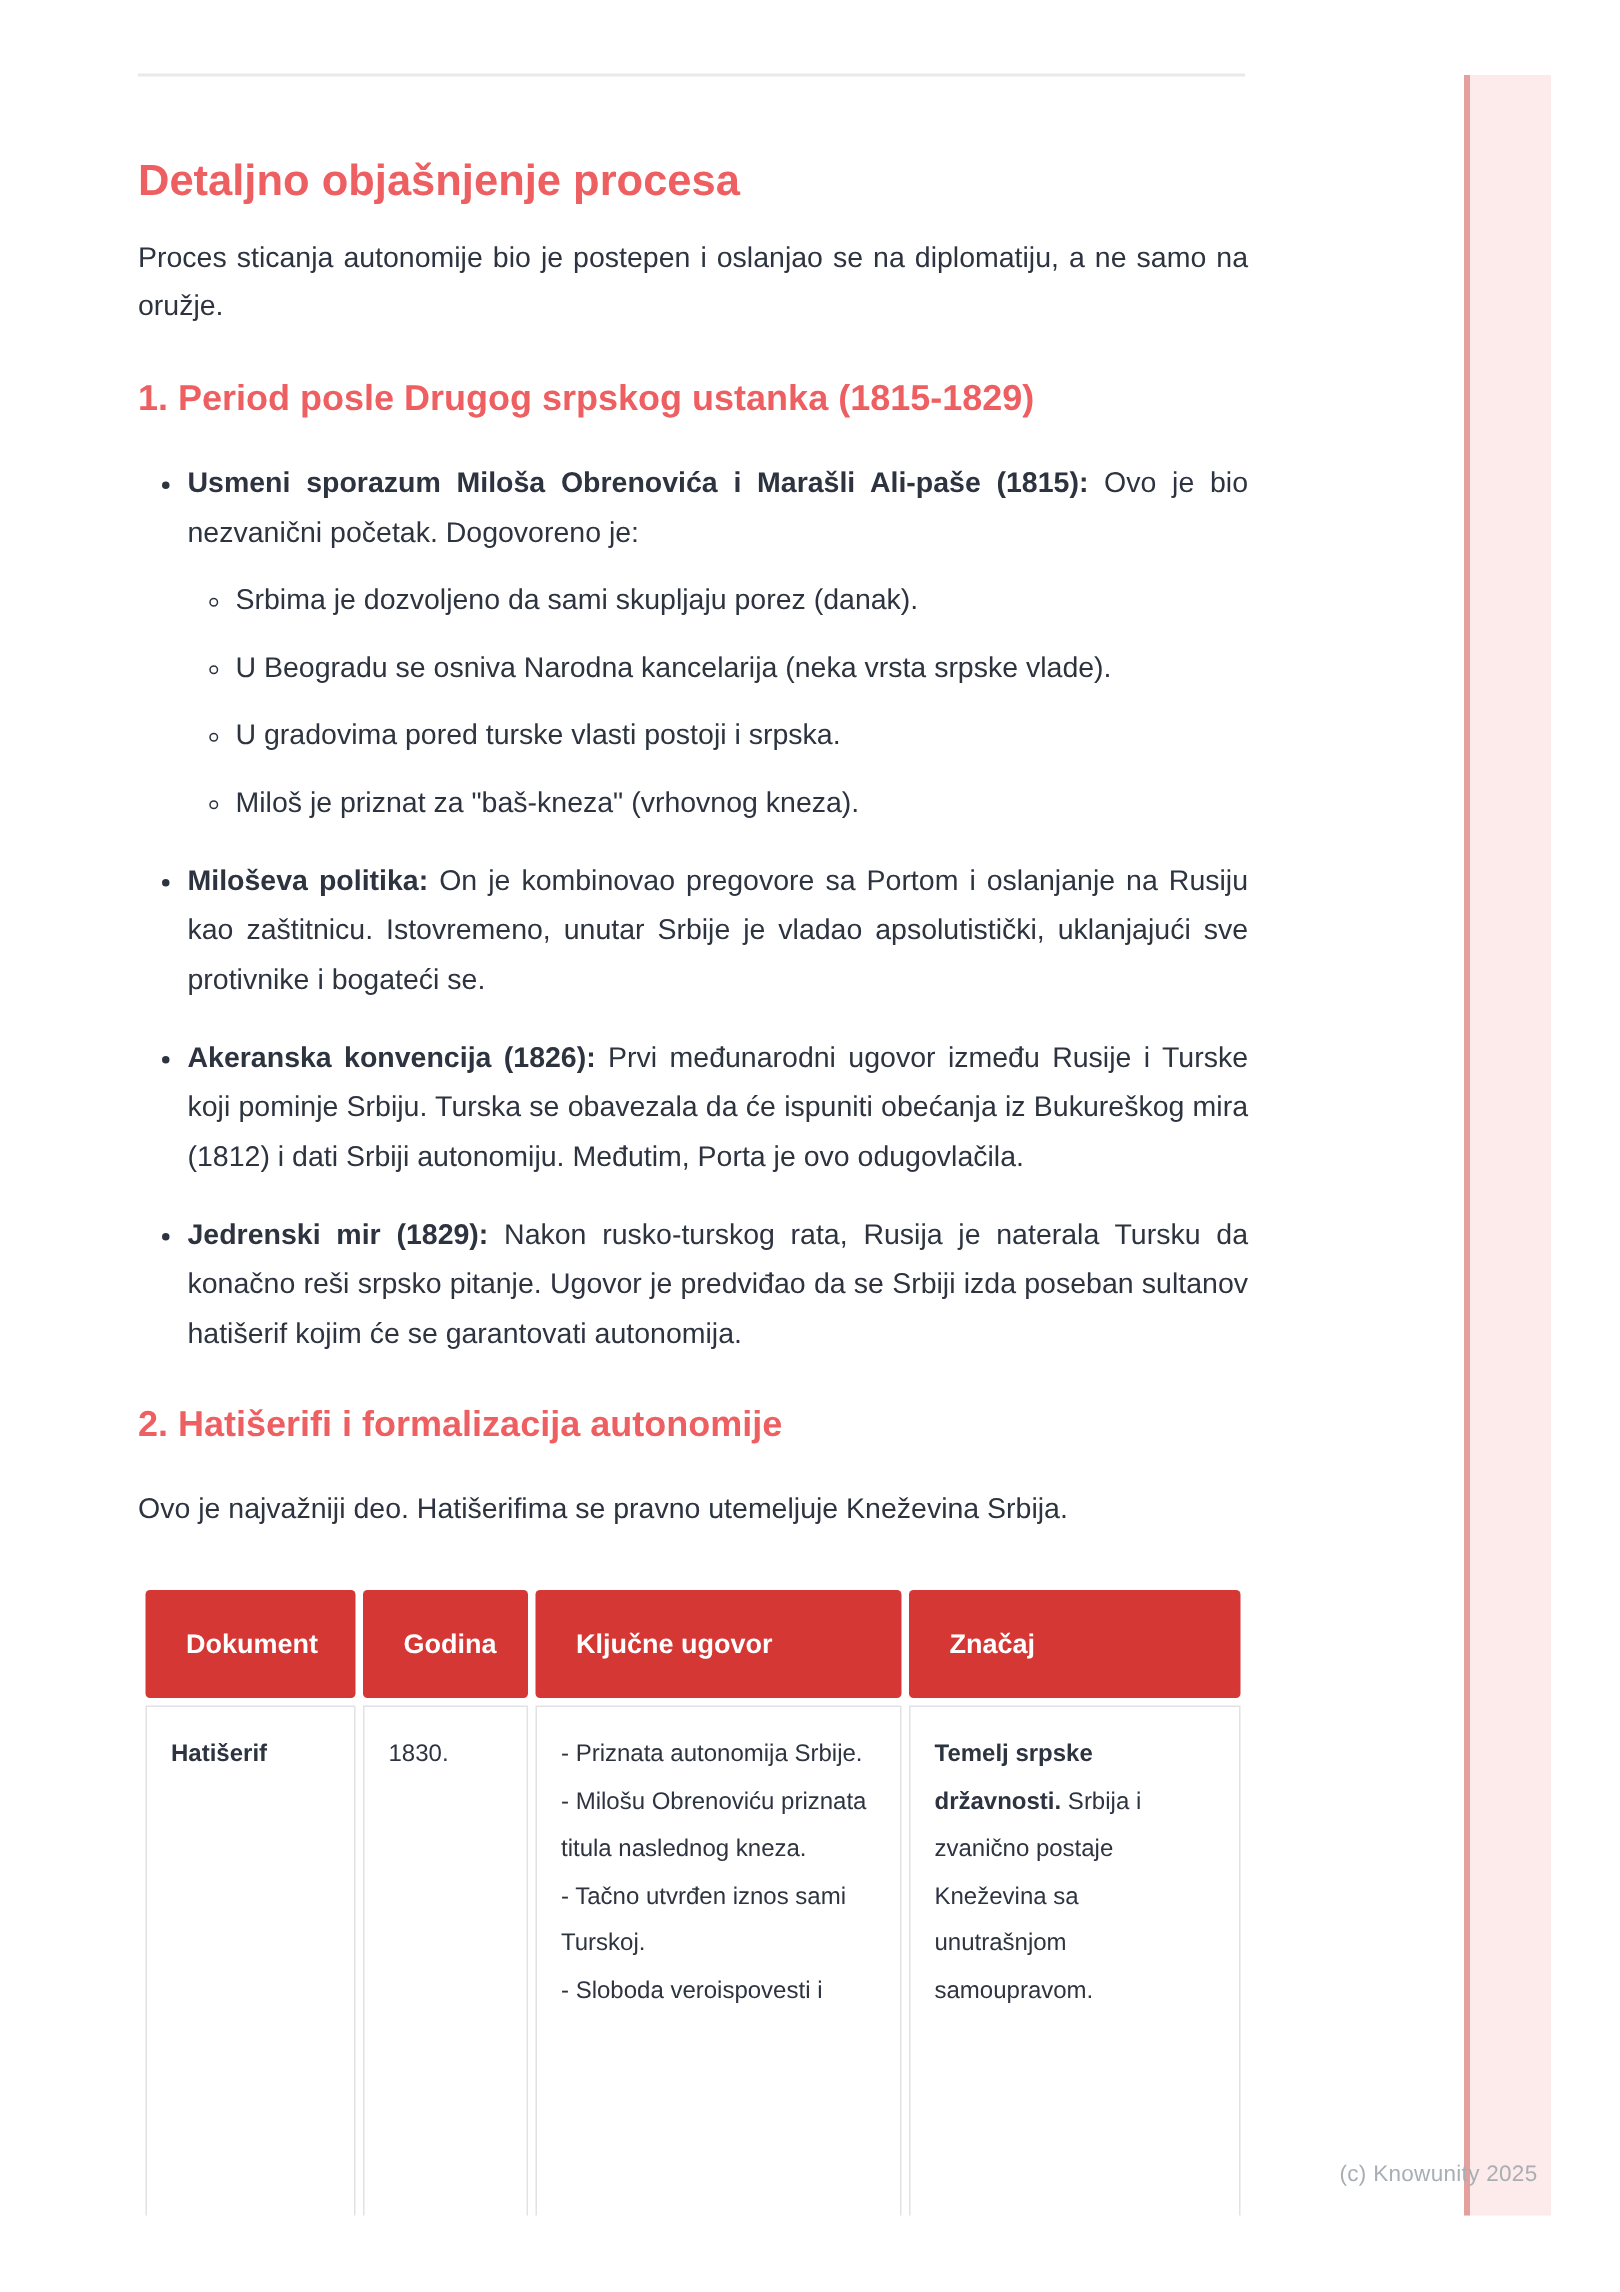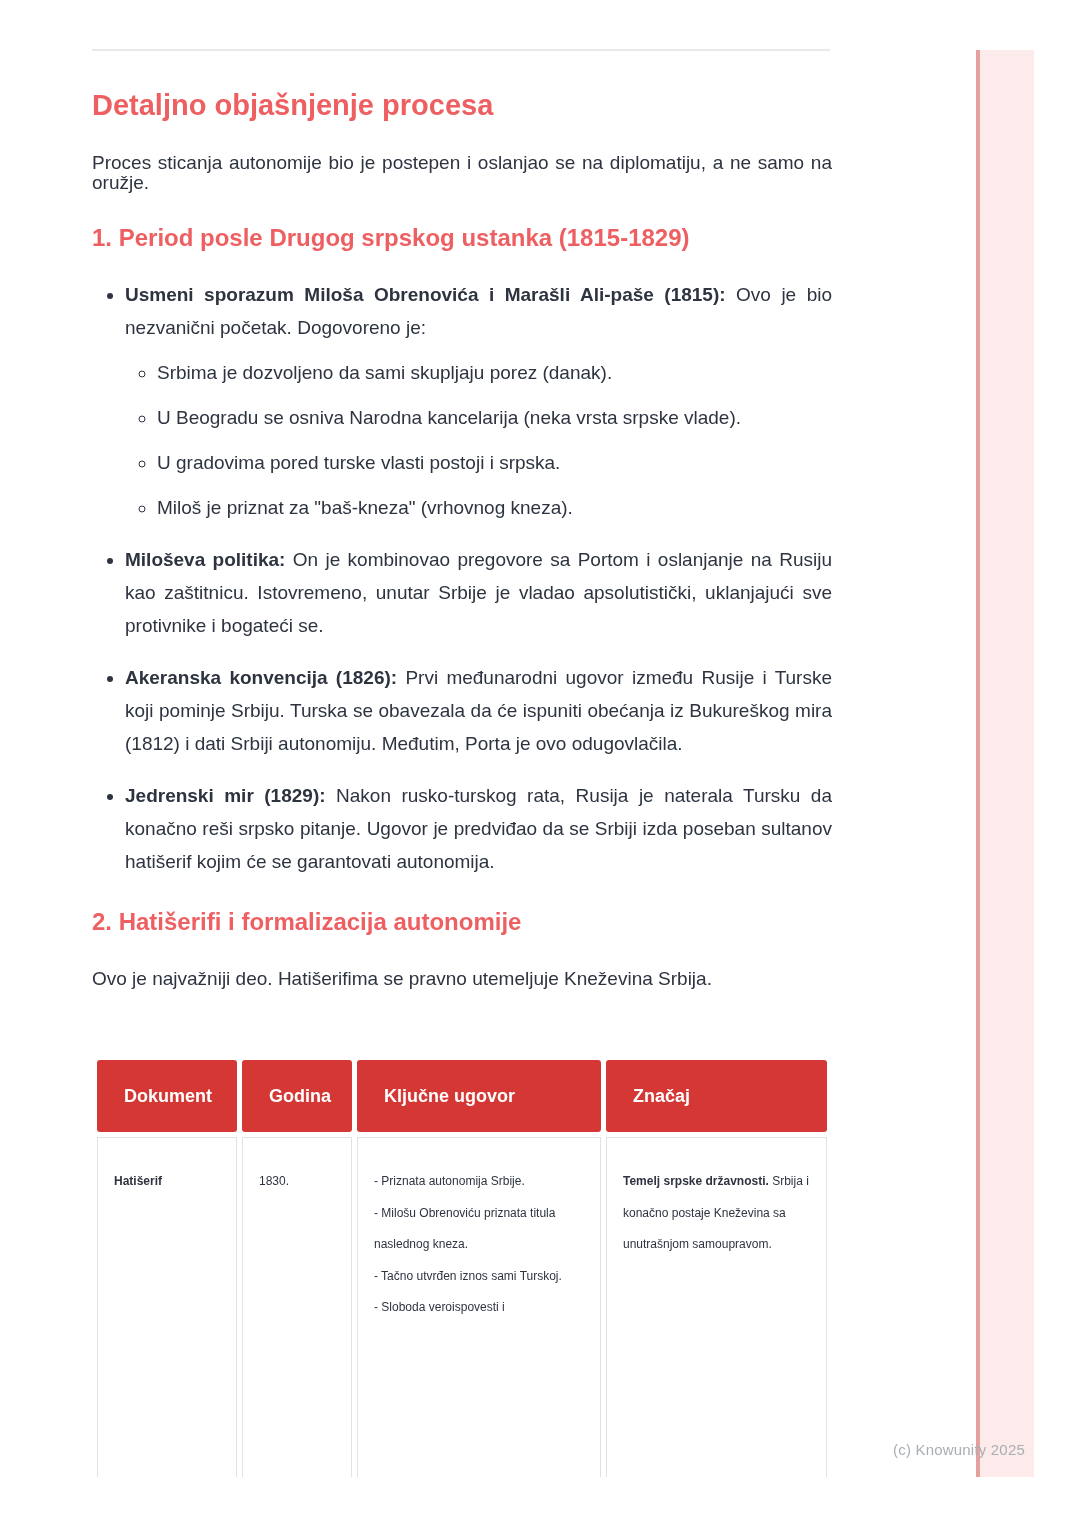--- a/index.html
+++ b/index.html
@@ -43,34 +43,34 @@
     position: absolute;
     left: 893px; top: 1441px;
     font-size: 15px;
     letter-spacing: 0.2px;
     color: var(--watermark-color);
     z-index: 5;
     white-space: nowrap;
   }
   .content {
     position: absolute;
-    left: 92px; top: 0;
+    left: 92px; top: 16px;
     width: 740px;
   }
   h1.doc-title {
     margin: 88px 0 0 0;
     font-size: 29px;
     line-height: 1.2;
     font-weight: 700;
     color: var(--accent-heading);
   }
   p.para {
-    margin: 30px 0 0 0;
+    margin: 18px 0 0 0;
     font-size: 19px;
-    line-height: 20px;
+    line-height: 32px;
     text-align: justify;
   }
   h2.section-heading {
     margin: 30px 0 0 0;
     font-size: 24px;
     line-height: 1.2;
     font-weight: 700;
     color: var(--accent-heading);
   }
   h2.first { margin-top: 31px; }
@@ -119,22 +119,22 @@
     text-align: left;
     vertical-align: middle;
     height: 72px;
     padding: 0 27px;
     border-radius: 3px;
   }
   table.doc-table td {
     background: #ffffff;
     border: 1px solid var(--cell-border);
     vertical-align: top;
-    padding: 28px 16px;
-    font-size: 12px;
+    padding: 16px 16px;
+    font-size: 16px;
     line-height: 31.5px;
     height: 390px;
     color: var(--body-text);
   }
   td .line { margin: 0; }
 </style>
 </head>
 <body>
 
 <div class="page">
@@ -198,20 +198,20 @@
         <tr>
           <td><span class="b">Hatišerif</span></td>
           <td>1830.</td>
           <td>
             <div class="line">- Priznata autonomija Srbije.</div>
             <div class="line">- Milošu Obrenoviću priznata titula naslednog kneza.</div>
             <div class="line">- Tačno utvrđen iznos sami Turskoj.</div>
             <div class="line">- Sloboda veroispovesti i</div>
           </td>
           <td>
-            <span class="b">Temelj srpske državnosti.</span><span> Srbija i konačno postaje Kneževina sa unutrašnjom samoupravom.</span>
+            <span class="b">Temelj srpske državnosti.</span><span> Srbija i zvanično postaje Kneževina sa unutrašnjom samoupravom.</span>
           </td>
         </tr>
       </tbody>
     </table>
   </div>
 
 </div>
 
 </body></html>

